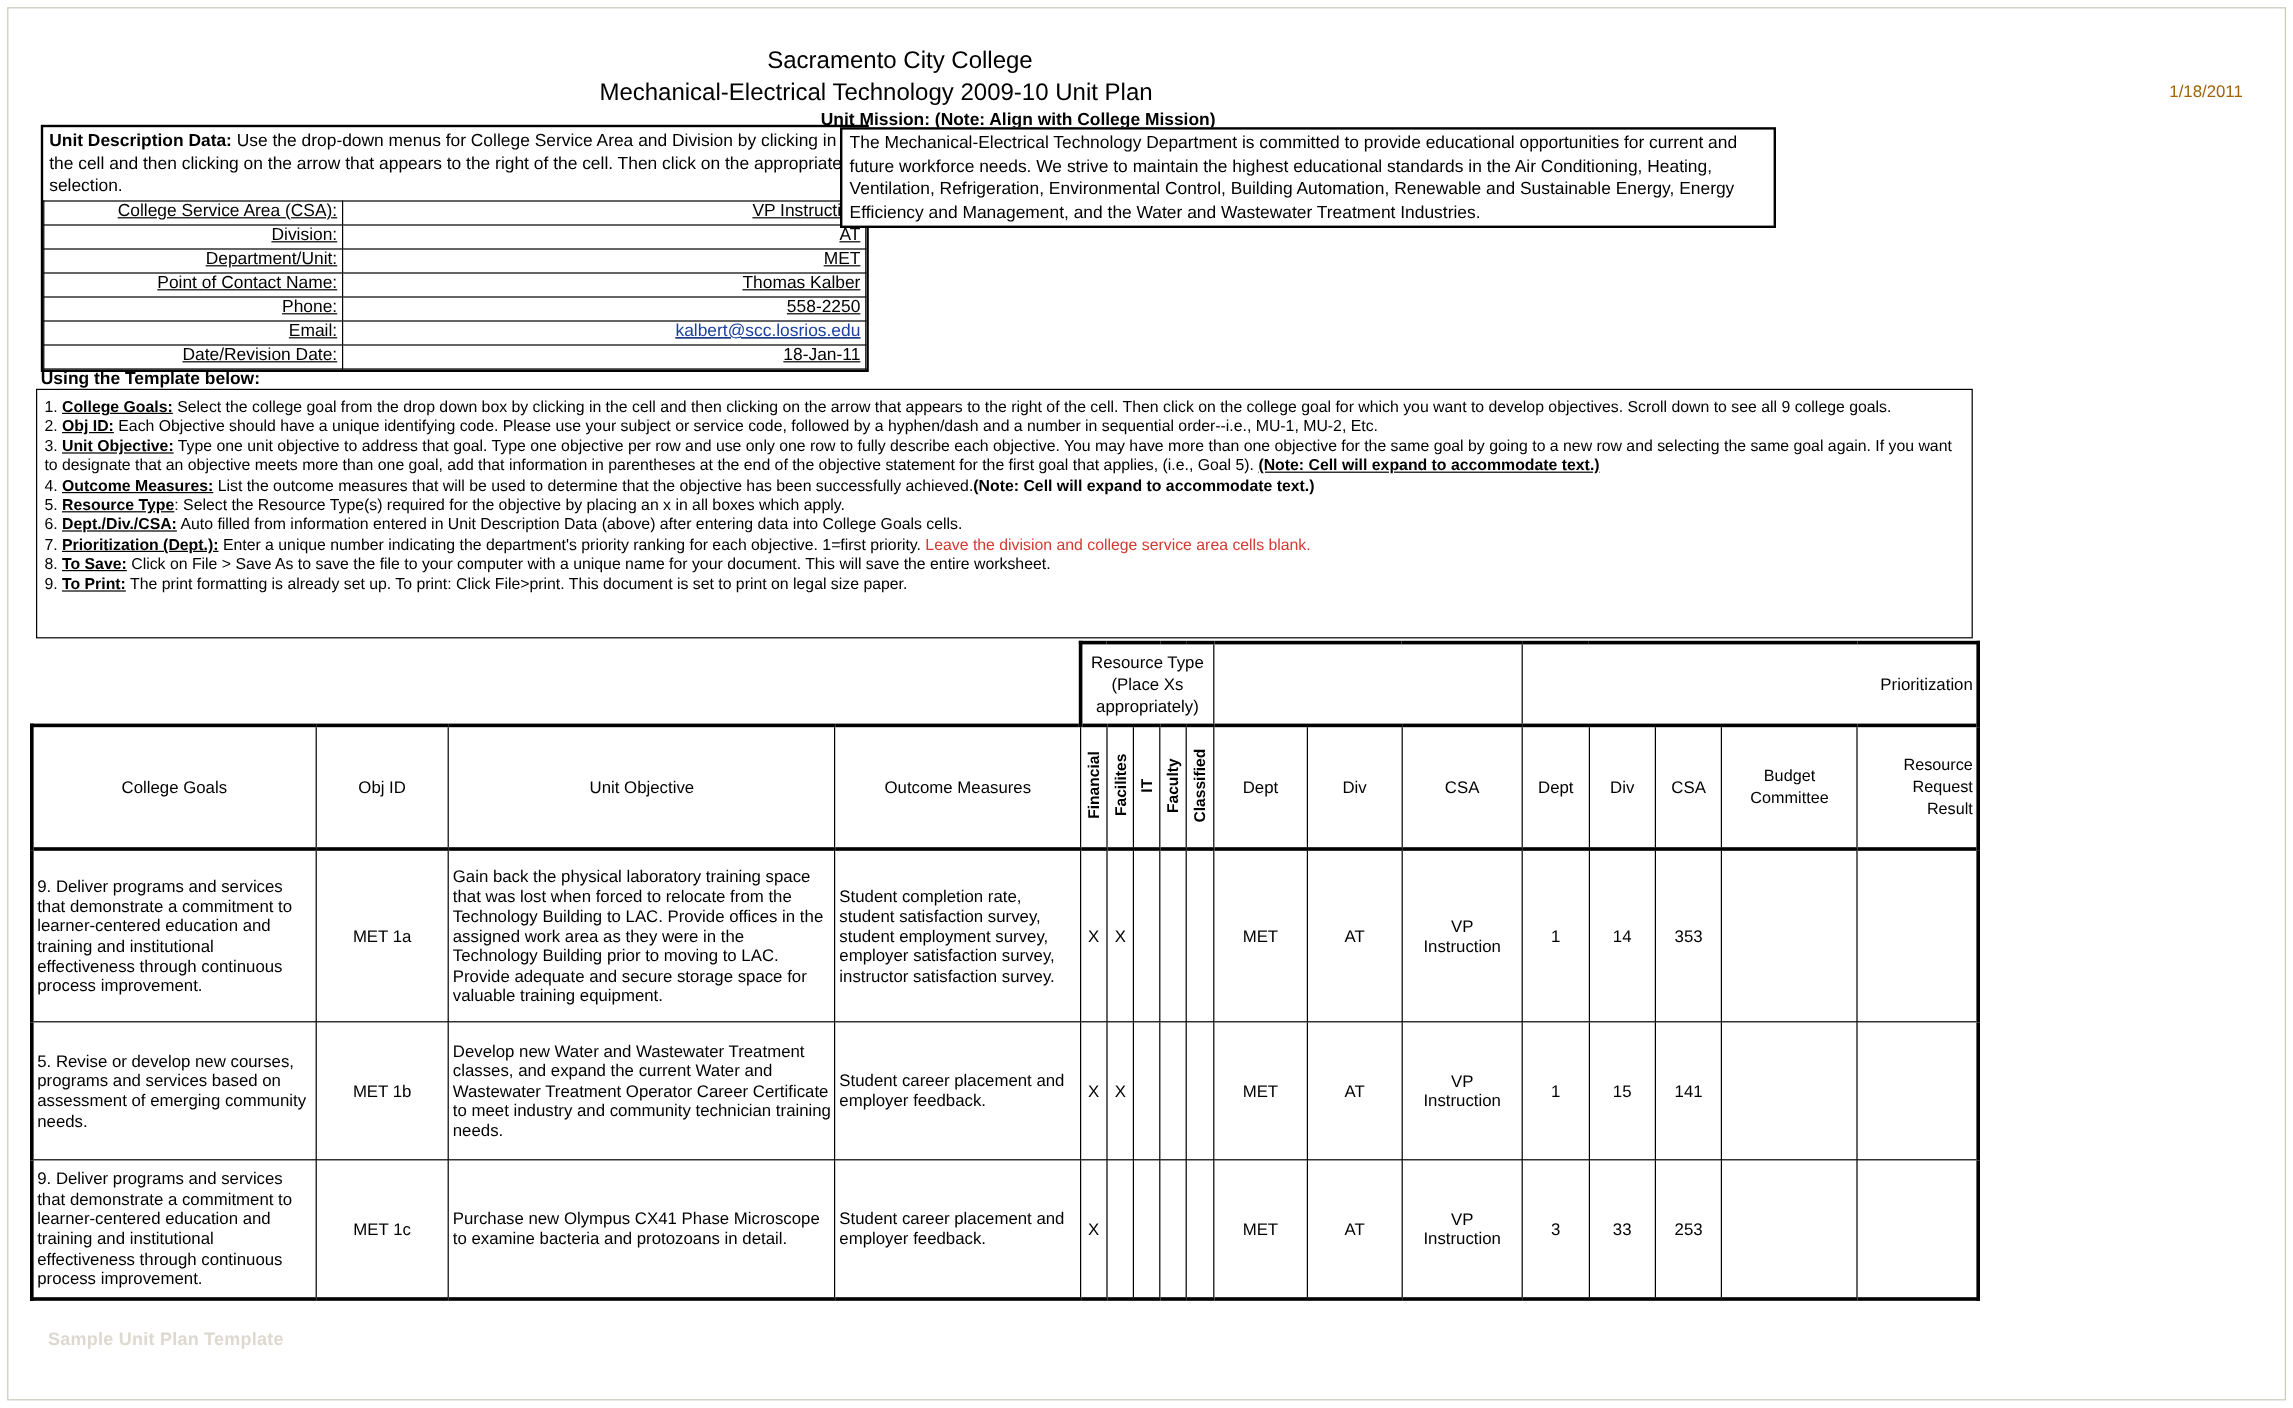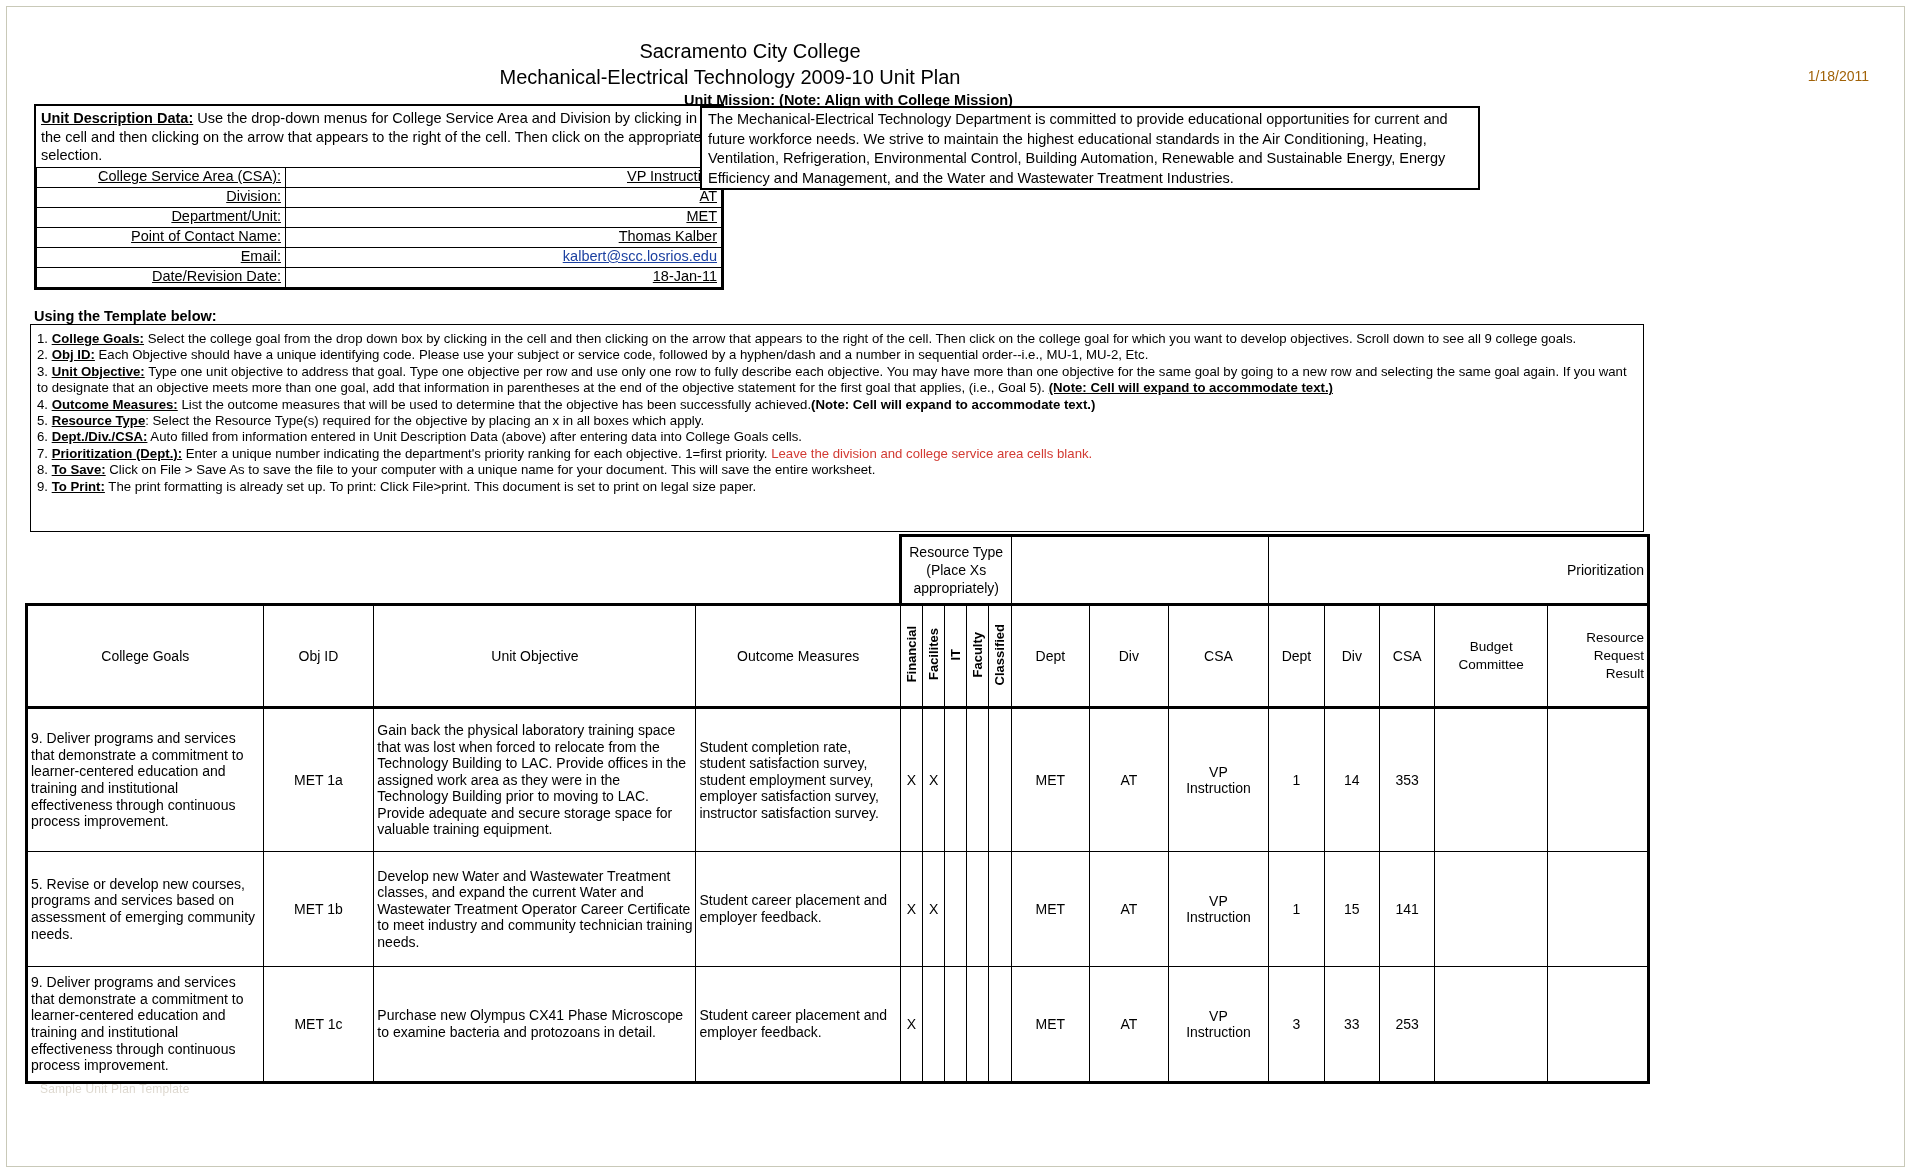--- a/index.html
+++ b/index.html
@@ -65,21 +65,20 @@
     box-sizing: border-box;
     background: #fff;
   }
   .desc-intro {
     padding: 3px 5px 2px 5px;
     font-size: 14.5px;
     line-height: 18.5px;
     color: #000;
   }
   .desc-intro b {
-    text-decoration: underline;
     margin-top: 25px;
   }
   .kv-table {
     width: 100%;
     border-collapse: collapse;
     table-layout: fixed;
   }
   .kv-table td {
     border: 1px solid #000;
     font-size: 14.5px;
@@ -239,25 +238,26 @@
   }
   .thick-top { border-top: 3px solid #000 !important; }
   .thick-bottom { border-bottom: 3px solid #000 !important; }
   .thick-left { border-left: 3px solid #000 !important; }
   .thick-right { border-right: 3px solid #000 !important; text-align: right; }
 
   
   .watermark {
     position: absolute;
     left: 40px;
-    top: 1082px;
-    font-size: 12px;
+    top: 1108px;
+    font-size: 15px;
     color: #ded9d0;
     letter-spacing: 0.2px;
     white-space: nowrap;
+    font-weight: bold;
   }
 </style>
 </head>
 <body>
 
 <div id="page">
   <div id="page-frame"></div>
 
   <div class="title-block">
     <div class="title-line1">Sacramento City College</div>
@@ -279,20 +279,24 @@
           <td class="kv-label">Division:</td>
           <td class="kv-value">AT</td>
         </tr>
         <tr>
           <td class="kv-label">Department/Unit:</td>
           <td class="kv-value">MET</td>
         </tr>
         <tr>
           <td class="kv-label">Point of Contact Name:</td>
           <td class="kv-value">Thomas Kalber</td>
+        </tr>
+        <tr>
+          <td class="kv-label">Phone:</td>
+          <td class="kv-value">558-2250</td>
         </tr>
         <tr>
           <td class="kv-label">Email:</td>
           <td class="kv-value"><span class="linktext">kalbert@scc.losrios.edu</span></td>
         </tr>
         <tr>
           <td class="kv-label">Date/Revision Date:</td>
           <td class="kv-value">18-Jan-11</td>
         </tr>
       </tbody>

